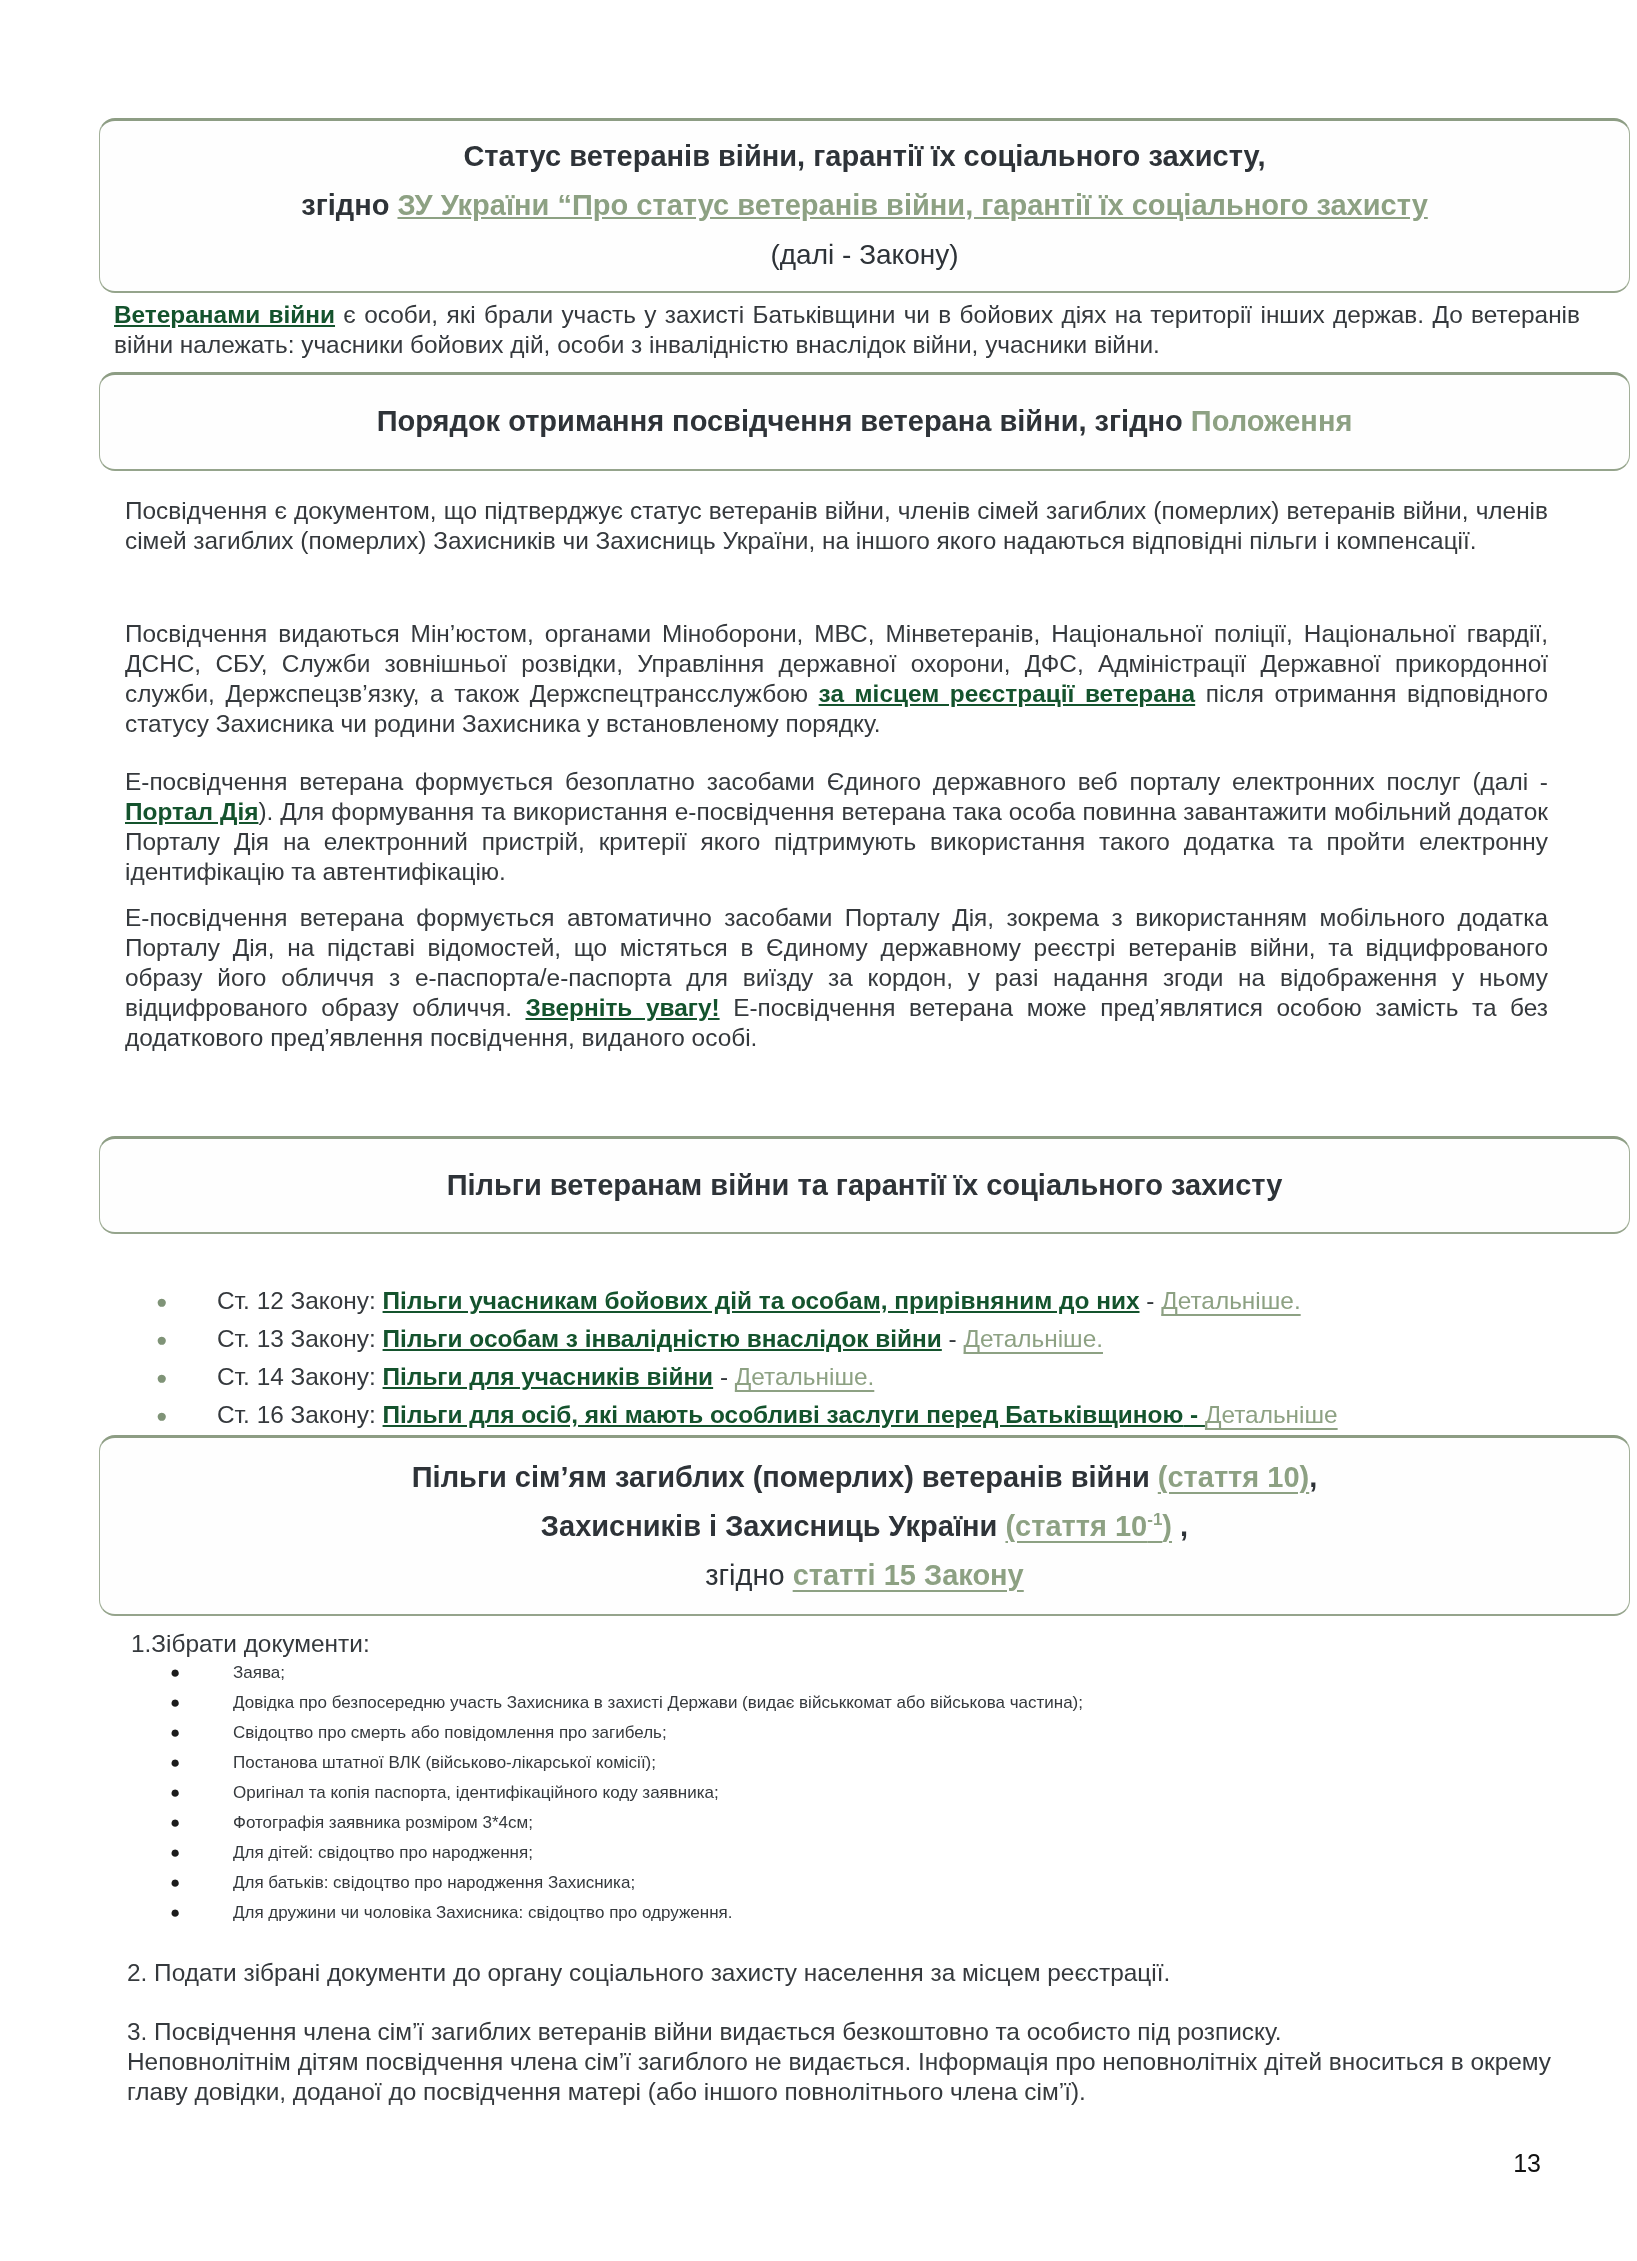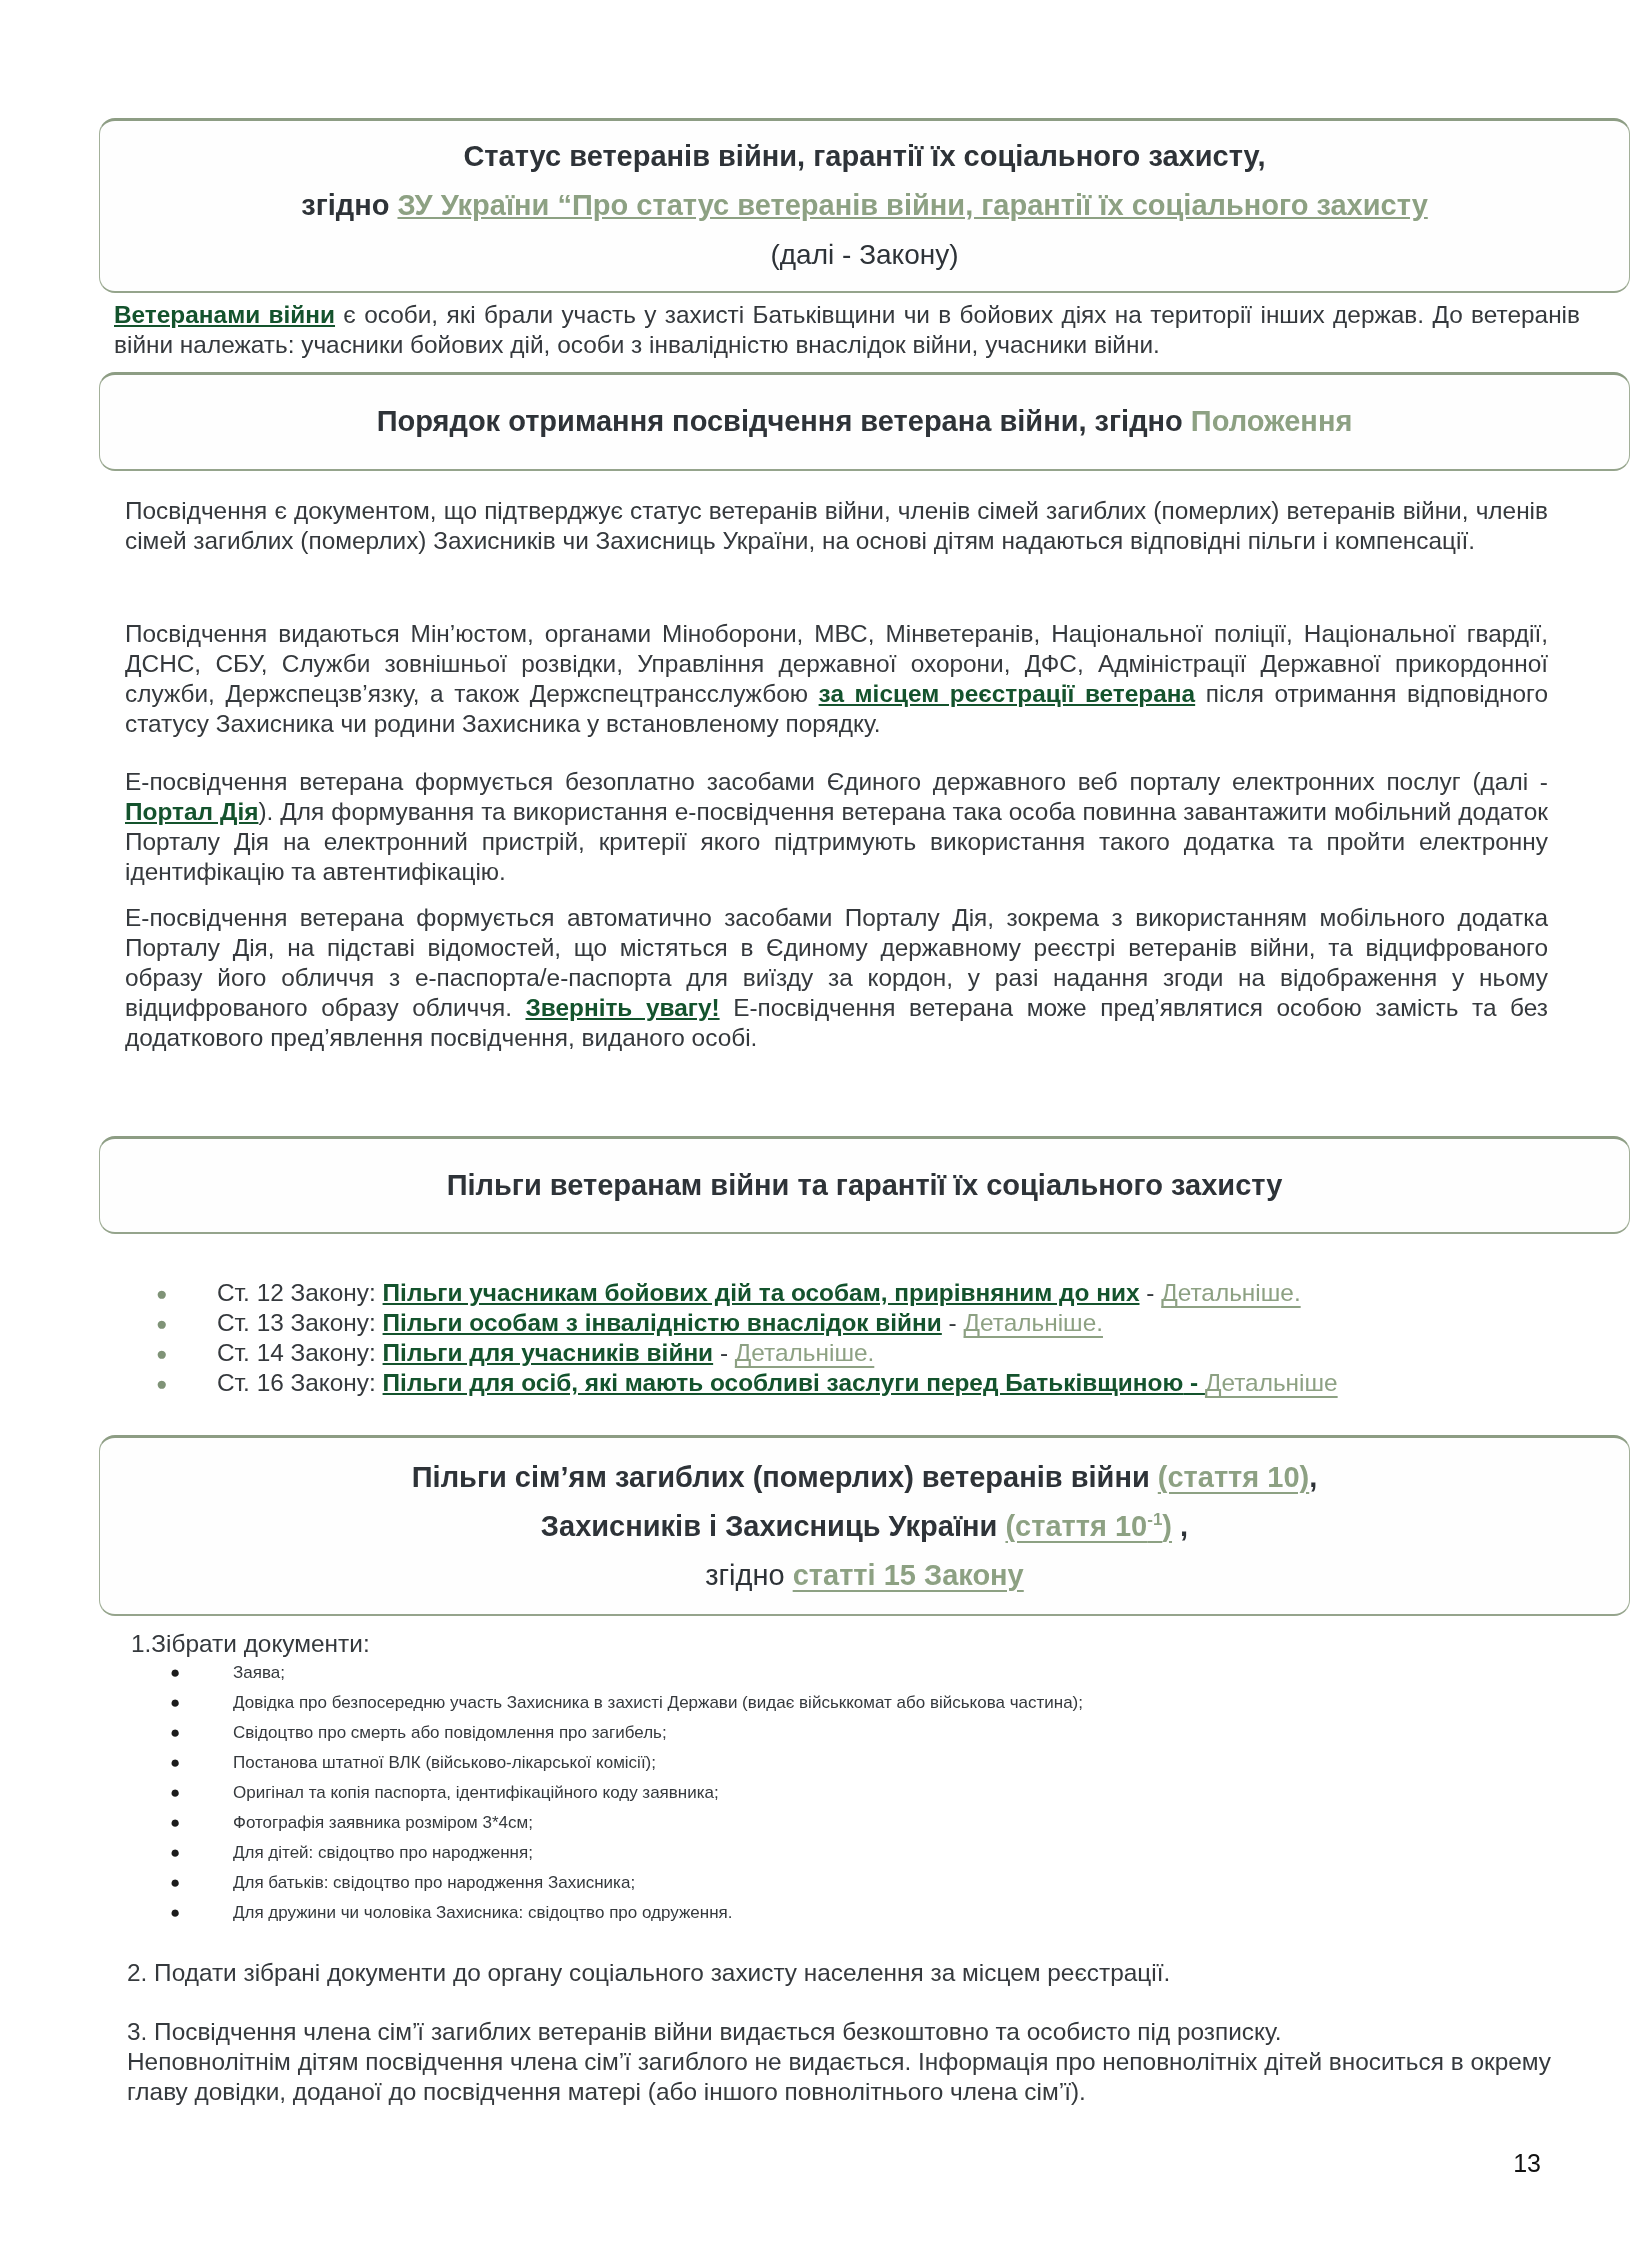--- a/index.html
+++ b/index.html
@@ -59,20 +59,21 @@
     list-style:none;
     margin:0;
     padding:0;
   }
   ul.blist li{
     position:relative;
     padding-left:61px;
     font-size:24.4px;
     line-height:30px;
     white-space:nowrap;
+    margin-top:8px;
   }
   ul.blist li::before{
     content:"●";
     position:absolute;
     left:0;
     top:0.7px;
     font-size:19px;
     color:#7f9377;
   }
   
@@ -115,21 +116,21 @@
     <p class="hline"><span>згідно </span><span class="green">ЗУ України “Про статус ветеранів війни, гарантії їх соціального захисту</span></p>
     <p class="hline normal">(далі - Закону)</p>
   </div>
 
   <p class="body just" style="top:300px;left:114px;width:1466px;"><b>Ветеранами війни</b><span> є особи, які брали участь у захисті Батьківщини чи в бойових діях на території інших держав. До ветеранів війни належать: учасники бойових дій, особи з інвалідністю внаслідок війни, учасники війни.</span></p>
 
   <div class="hbox" style="top:372px;padding:22.4px 20px;">
     <p class="hline"><span>Порядок отримання посвідчення ветерана війни, згідно </span><a class="glink" style="text-decoration:none;">Положення</a></p>
   </div>
 
-  <p class="body just" style="top:496px;left:125px;width:1423px;">Посвідчення є документом, що підтверджує статус ветеранів війни, членів сімей загиблих (померлих) ветеранів війни, членів сімей загиблих (померлих) Захисників чи Захисниць України, на основі дітям надаються відповідні пільги і компенсації.</p>
+  <p class="body just" style="top:496px;left:125px;width:1423px;">Посвідчення є документом, що підтверджує статус ветеранів війни, членів сімей загиблих (померлих) ветеранів війни, членів сімей загиблих (померлих) Захисників чи Захисниць України, на іншого якого надаються відповідні пільги і компенсації.</p>
 
   <p class="body just" style="top:619px;left:125px;width:1423px;"><span>Посвідчення видаються Мін’юстом, органами Міноборони, МВС, Мінветеранів, Національної поліції, Національної гвардії, ДСНС, СБУ, Служби зовнішньої розвідки, Управління державної охорони, ДФС, Адміністрації Державної прикордонної служби, Держспецзв’язку, а також Держспецтрансслужбою </span><b>за місцем реєстрації ветерана</b><span> після отримання відповідного статусу Захисника чи родини Захисника у встановленому порядку.</span></p>
 
   <p class="body just" style="top:767px;left:125px;width:1423px;"><span>Е-посвідчення ветерана формується безоплатно засобами Єдиного державного веб порталу електронних послуг (далі - </span><b>Портал Дія</b><span>). Для формування та використання е-посвідчення ветерана така особа повинна завантажити мобільний додаток Порталу Дія на електронний пристрій, критерії якого підтримують використання такого додатка та пройти електронну ідентифікацію та автентифікацію.</span></p>
 
   <p class="body just" style="top:903px;left:125px;width:1423px;"><span>Е-посвідчення ветерана формується автоматично засобами Порталу Дія, зокрема з використанням мобільного додатка Порталу Дія, на підставі відомостей, що містяться в Єдиному державному реєстрі ветеранів війни, та відцифрованого образу його обличчя з е-паспорта/е-паспорта для виїзду за кордон, у разі надання згоди на відображення у ньому відцифрованого образу обличчя. </span><b>Зверніть увагу!</b><span> Е-посвідчення ветерана може пред’являтися особою замість та без додаткового пред’явлення посвідчення, виданого особі.</span></p>
 
   <div class="hbox" style="top:1136px;padding:22px 20px;">
     <p class="hline">Пільги ветеранам війни та гарантії їх соціального захисту</p>
   </div>

